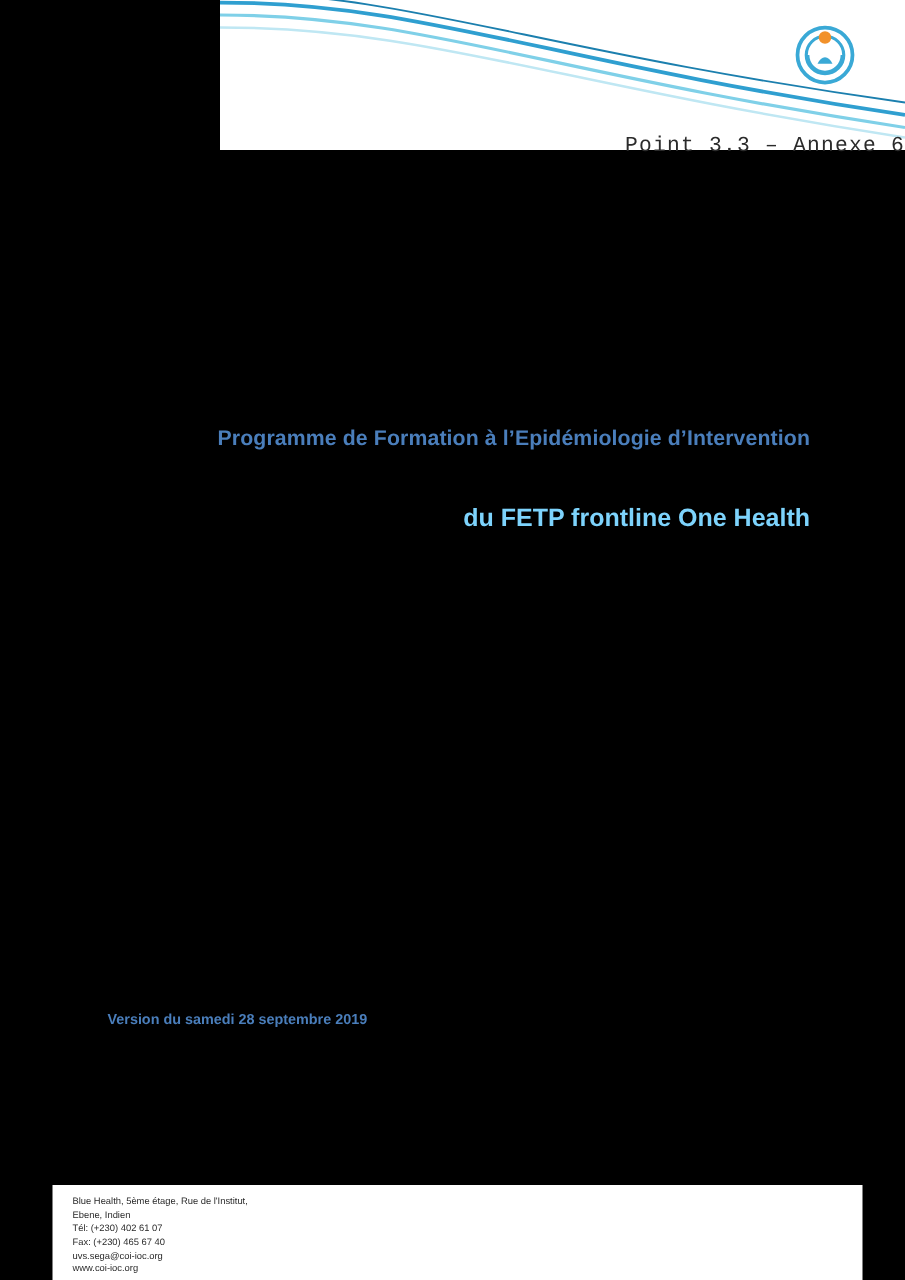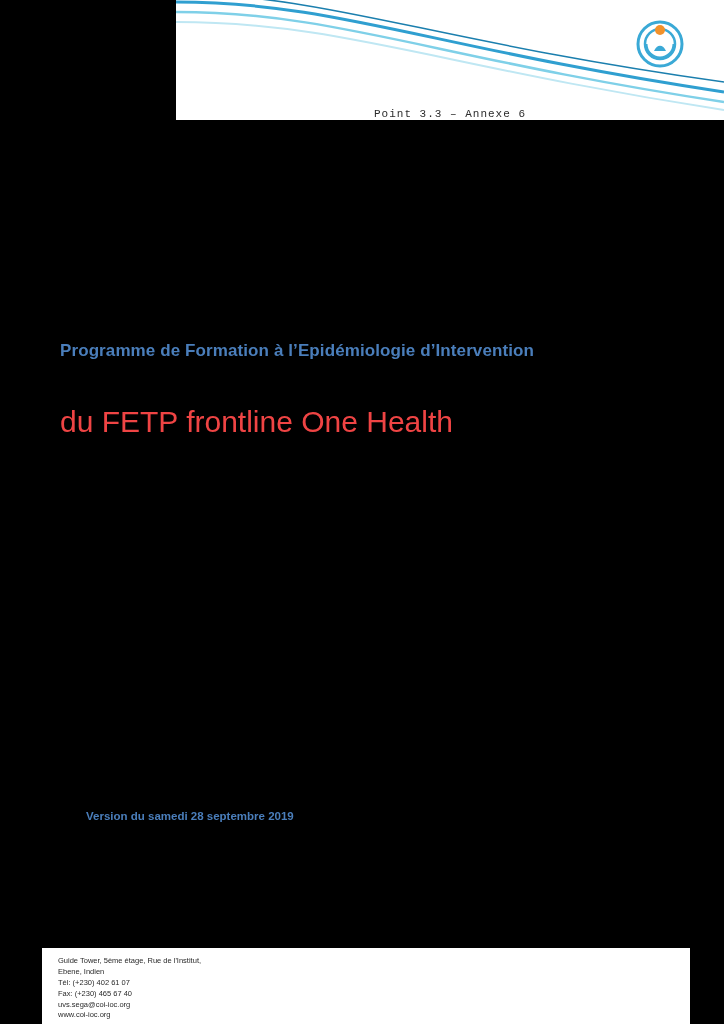--- a/index.html
+++ b/index.html
@@ -68,55 +68,55 @@
     letter-spacing: 1.6px;
     color: #3b4a54;
   }
 
   
   .doc-ref {
     position: absolute;
     left: 176px;
     top: 108px;
     width: 548px;
-    text-align: center;
+    text-align: right;
     color: #2b2b2b;
     font-family: "Liberation Mono", monospace;
-    font-size: 11px;
+    font-size: 17px;
     letter-spacing: 1px;
     white-space: pre;
   }
 
   
   .title-block {
     position: absolute;
-    left: 60px;
+    left: 44px;
     top: 340px;
     width: 604px;
-    text-align: left;
+    text-align: right;
   }
   .subtitle {
     color: #4a7ebb;
     font-size: 17px;
     font-weight: bold;
     letter-spacing: 0.1px;
     margin: 0 0 40px 0;
     line-height: 1.3;
   }
   .title-main {
     color: #4a7ebb;
     font-size: 25px;
     font-weight: bold;
     margin: 0 0 14px 0;
     line-height: 1.35;
   }
   .title-sub {
-    color: #ef4444;
-    font-size: 30px;
-    font-weight: normal;
+    color: #7dd3fc;
+    font-size: 20px;
+    font-weight: bold;
     margin: 0;
     line-height: 1.35;
   }
 
   
   .version-line {
     position: absolute;
     left: 86px;
     top: 810px;
     color: #4a7ebb;
@@ -235,21 +235,21 @@
 
   <div class="title-block">
     <p class="subtitle">Programme de Formation à l’Epidémiologie d’Intervention</p>
     <p class="title-sub">du FETP frontline One Health</p>
   </div>
 
   <div class="version-line">Version du samedi 28 septembre 2019</div>
 
   <div class="footer">
     <div class="footer-address">
-      <div>Guide Tower, 5ème étage, Rue de l'Institut,</div>
+      <div>Blue Health, 5ème étage, Rue de l'Institut,</div>
       <div>Ebene, Indien</div>
       <div>Tél: (+230) 402 61 07</div>
       <div>Fax: (+230) 465 67 40</div>
       <div>uvs.sega@coi-ioc.org</div>
       <div>www.coi-ioc.org</div>
     </div>
   </div>
   <div class="footer-cut-right"></div>
 
 </div>

